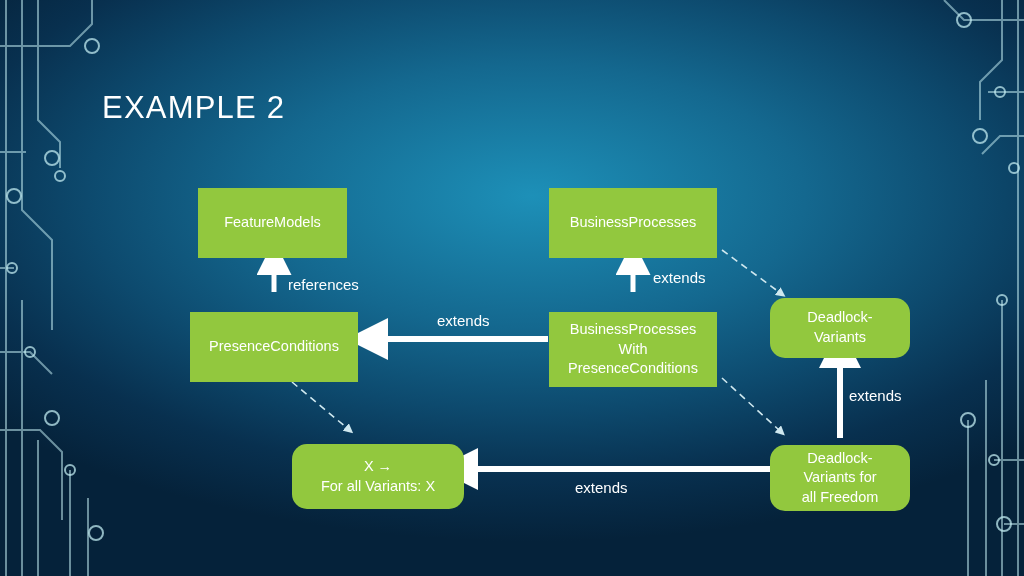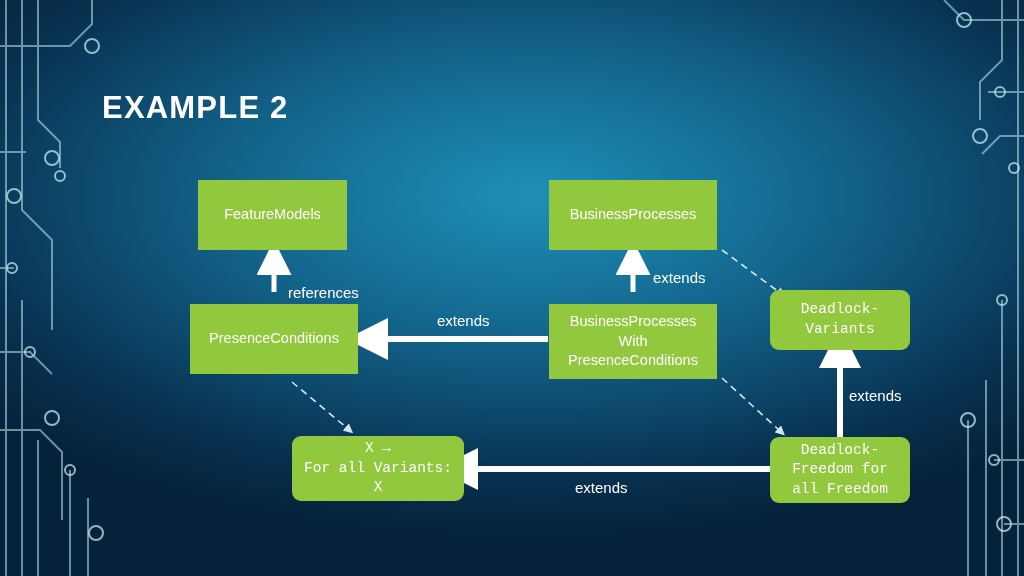--- a/index.html
+++ b/index.html
@@ -26,43 +26,43 @@
   .circuit.left { left: 0; }
   .circuit.right { right: 0; }
 
   .title {
     position: absolute;
     left: 102px;
     top: 90px;
     font-size: 31px;
     letter-spacing: 1.2px;
     color: #ffffff;
-    font-weight: 700;
+    font-weight: 400;
     text-transform: uppercase;
   }
 
   .node {
     position: absolute;
     box-sizing: border-box;
     display: flex;
     align-items: center;
     justify-content: center;
     text-align: center;
     color: #ffffff;
     font-size: 14.5px;
     line-height: 1.35;
     padding: 4px 8px;
+    margin-top: 8px;
   }
   .node.green {
     background: #92c83e;
   }
   .node.rounded {
     background: #92c83e;
-    border-radius: 9px;
-    font-family: Liberation Mono, monospace;
+    border-radius: 15px;
   }
 
   .edge-label {
     position: absolute;
     color: #ffffff;
     font-size: 15px;
     white-space: nowrap;
   }
 
   .arrow {
@@ -196,25 +196,25 @@
     <span>PresenceConditions</span>
   </div>
 
   <div class="node rounded" style="left:292px; top:436px; width:172px; height:65px; flex-direction:column;">
     <span>X →</span>
     <span>For all Variants: X</span>
   </div>
 
   <div class="node rounded" style="left:770px; top:437px; width:140px; height:66px; flex-direction:column;">
     <span>Deadlock-</span>
-    <span>Freedom for</span>
+    <span>Variants for</span>
     <span>all Freedom</span>
   </div>
 
-  <div class="edge-label" style="left:288px; top:284px;">references</div>
+  <div class="edge-label" style="left:288px; top:276px;">references</div>
 
   <div class="edge-label" style="left:653px; top:269px;">extends</div>
 
   <div class="edge-label" style="left:437px; top:312px;">extends</div>
 
   <div class="edge-label" style="left:849px; top:387px;">extends</div>
 
   <div class="edge-label" style="left:575px; top:479px;">extends</div>
 
 </div>

